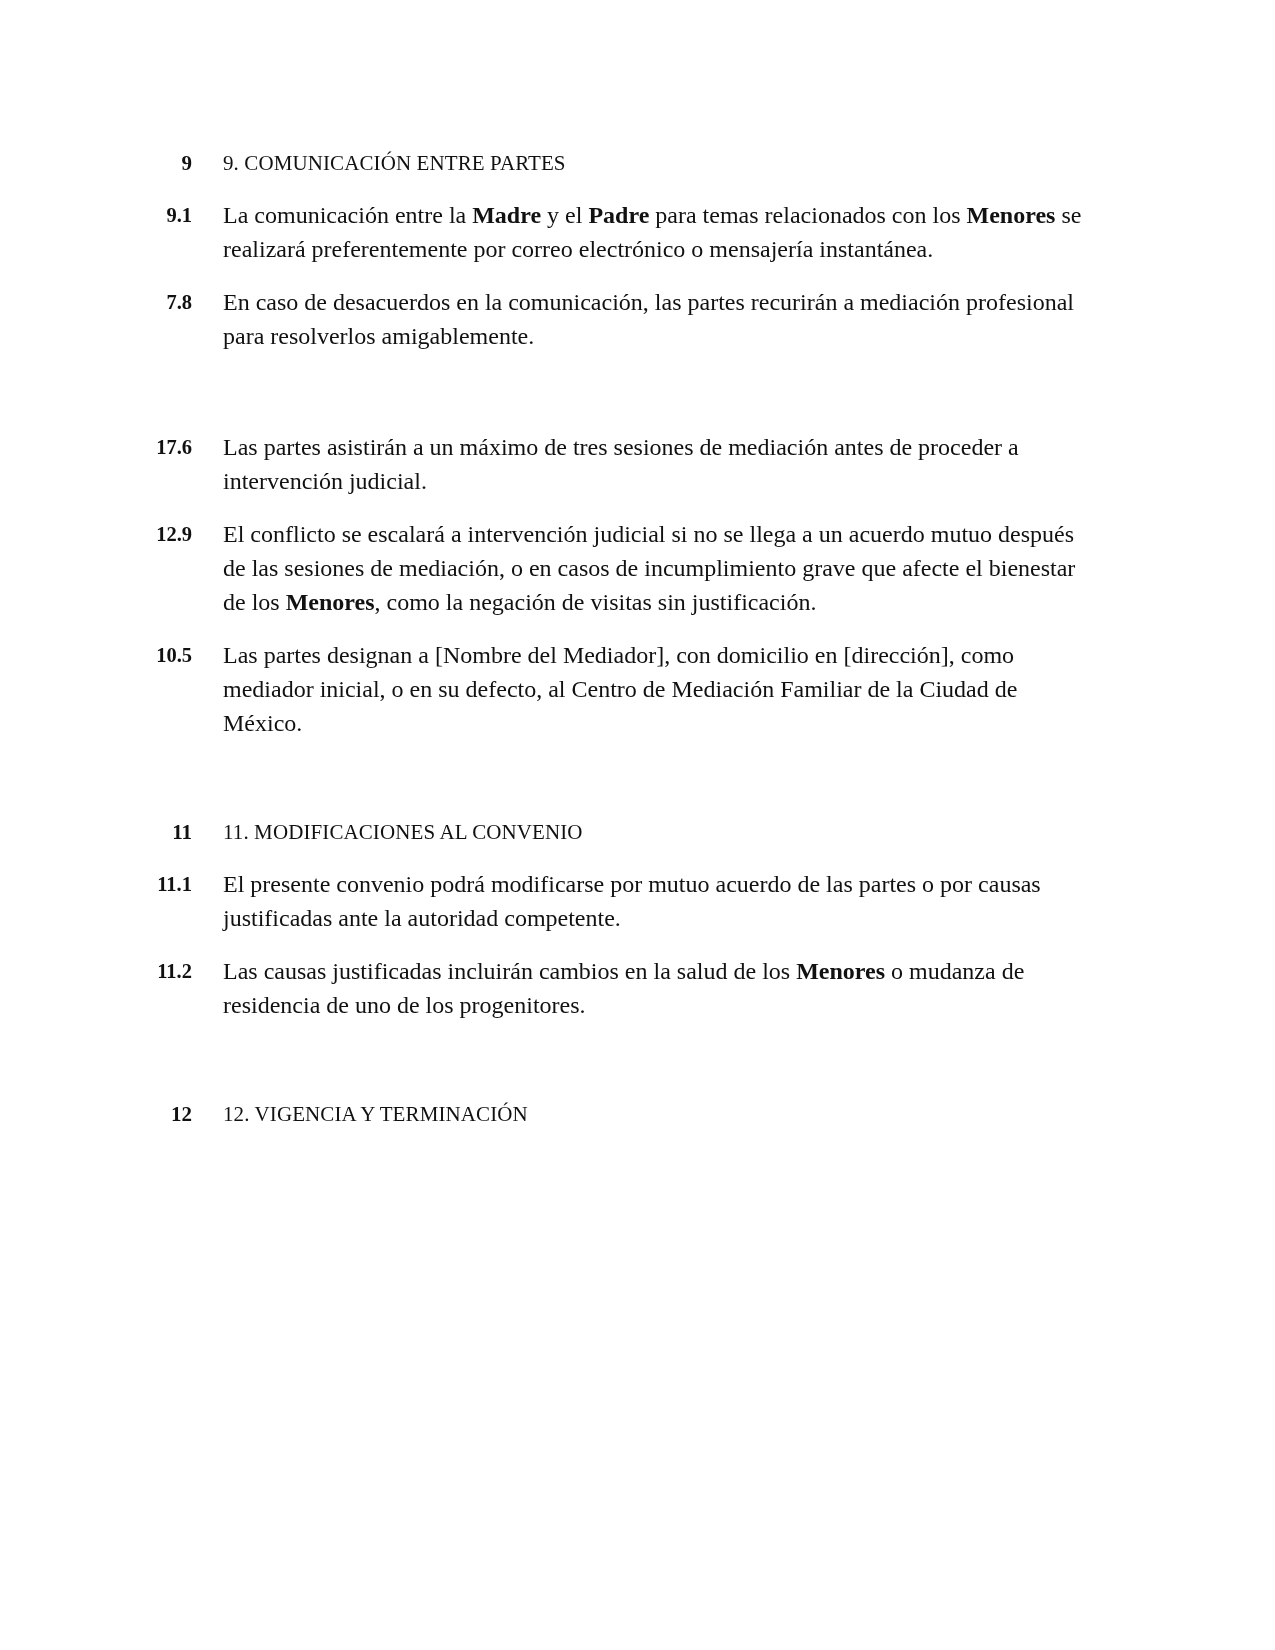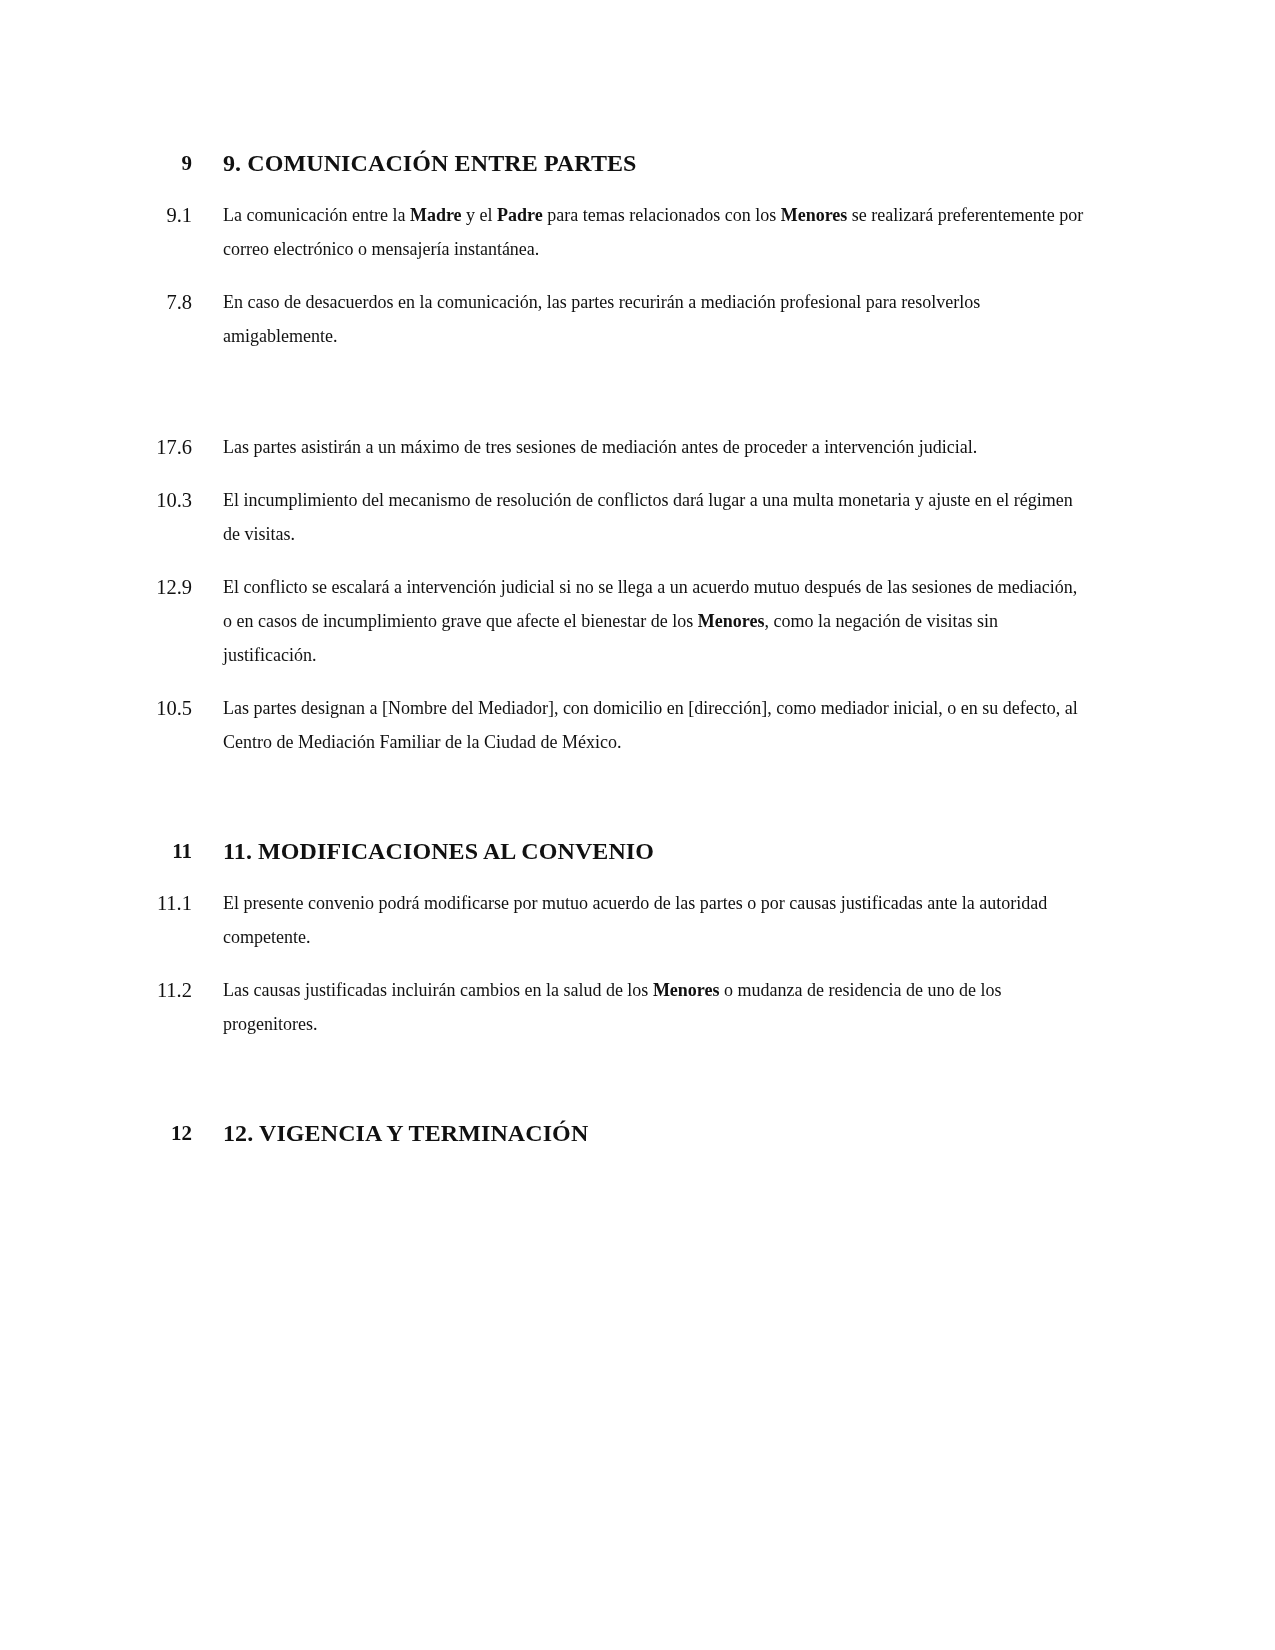--- a/index.html
+++ b/index.html
@@ -57,36 +57,37 @@
   
   .heading-row {
     margin-bottom: 20px;
   }
   .heading-row .num {
     font-weight: bold;
     font-size: 21px;
     line-height: 30px;
   }
   .heading-row .txt {
-    font-weight: bold;
-    font-size: 24px;
+    font-weight: normal;
+    font-size: 21px;
     line-height: 30px;
     letter-spacing: 0.1px;
   }
 
   
   .clause-row {
     margin-bottom: 19px;
   }
   .clause-row .num {
     font-size: 20.5px;
     line-height: 34px;
+    font-weight: bold;
   }
   .clause-row .txt {
-    font-size: 18px;
+    font-size: 24px;
     line-height: 34px;
   }
 
   
   .section-gap {
     height: 58px;
   }
   .section-gap.first {
     height: 0;
   }
@@ -110,24 +111,20 @@
       <div class="row clause-row">
         <div class="num">7.8</div>
         <div class="txt">En caso de desacuerdos en la comunicación, las partes recurirán a mediación profesional para resolverlos amigablemente.</div>
       </div>
       <div class="section-gap"></div>
       <div class="row clause-row">
         <div class="num">17.6</div>
         <div class="txt">Las partes asistirán a un máximo de tres sesiones de mediación antes de proceder a intervención judicial.</div>
       </div>
       <div class="row clause-row">
-        <div class="num">10.3</div>
-        <div class="txt">El incumplimiento del mecanismo de resolución de conflictos dará lugar a una multa monetaria y ajuste en el régimen de visitas.</div>
-      </div>
-      <div class="row clause-row">
         <div class="num">12.9</div>
         <div class="txt">El conflicto se escalará a intervención judicial si no se llega a un acuerdo mutuo después de las sesiones de mediación, o en casos de incumplimiento grave que afecte el bienestar de los <b>Menores</b>, como la negación de visitas sin justificación.</div>
       </div>
       <div class="row clause-row">
         <div class="num">10.5</div>
         <div class="txt">Las partes designan a [Nombre del Mediador], con domicilio en [dirección], como mediador inicial, o en su defecto, al Centro de Mediación Familiar de la Ciudad de México.</div>
       </div>
       <div class="section-gap"></div>
       <div class="row heading-row">
         <div class="num">11</div>

